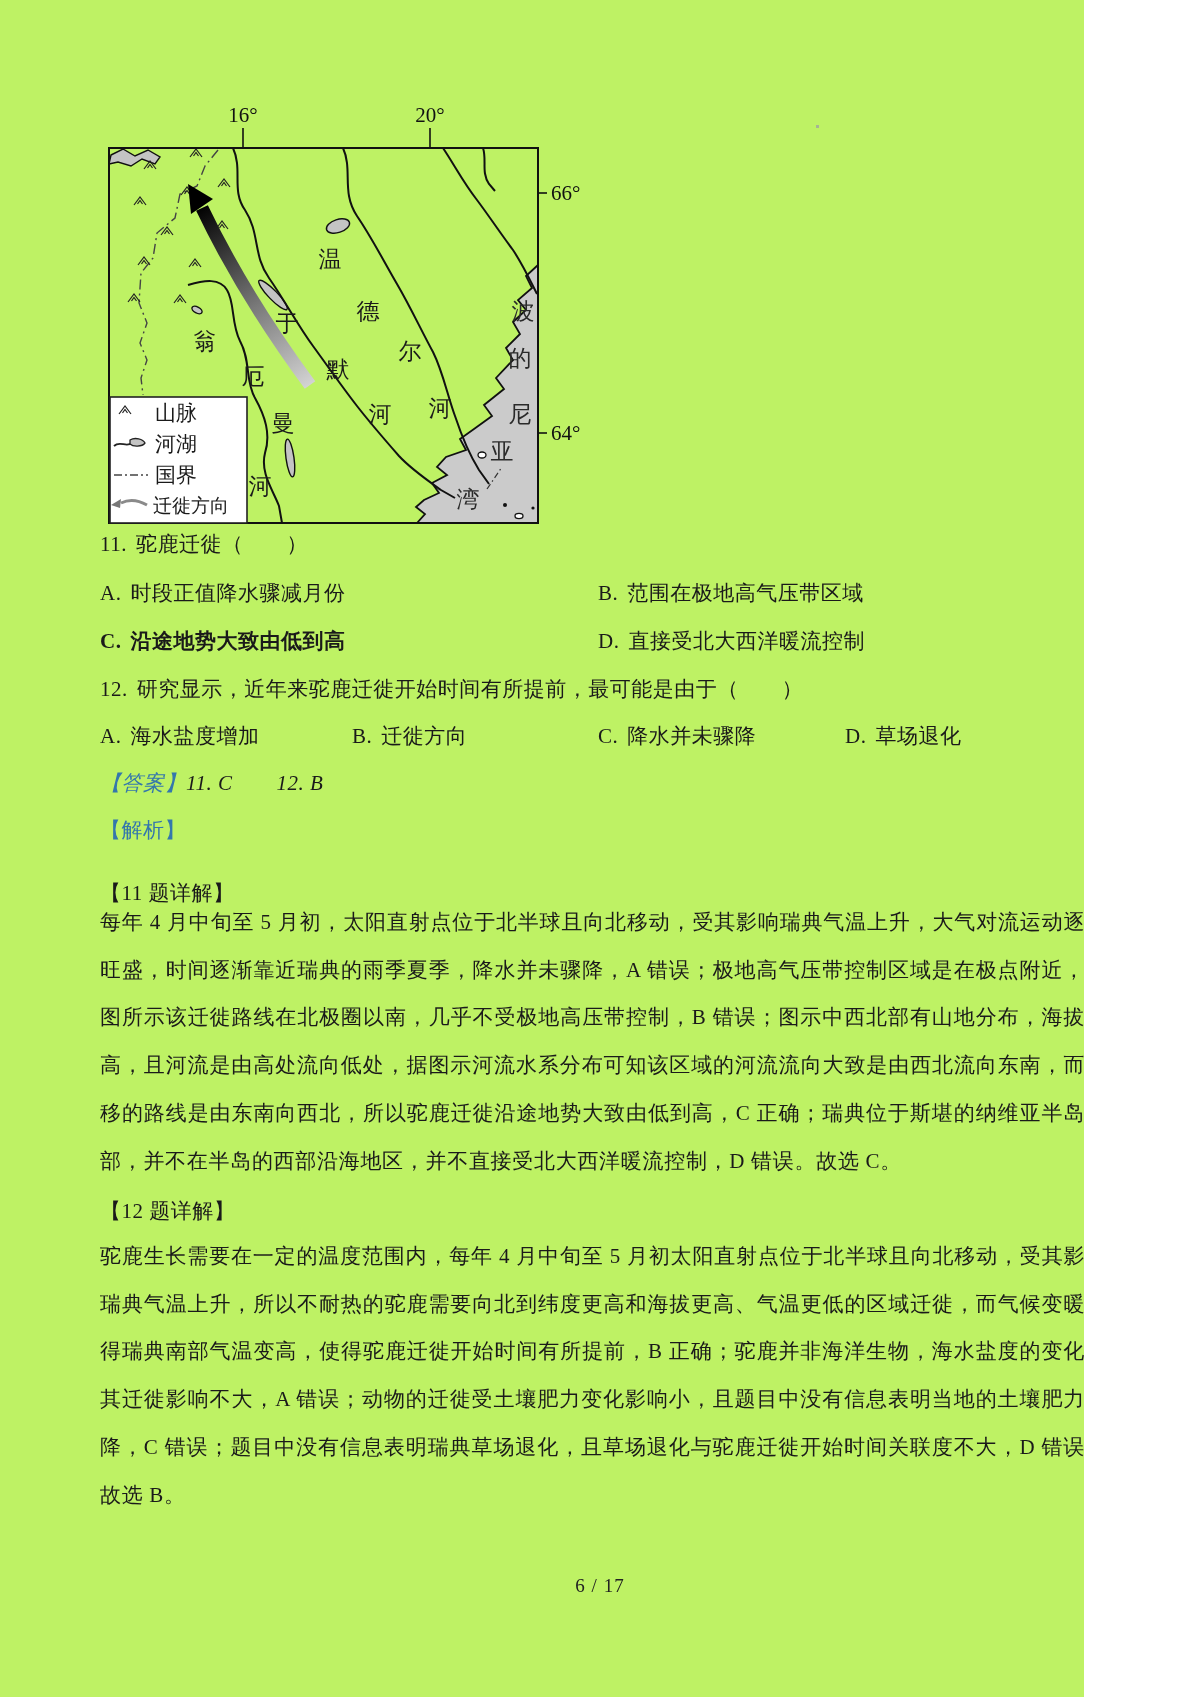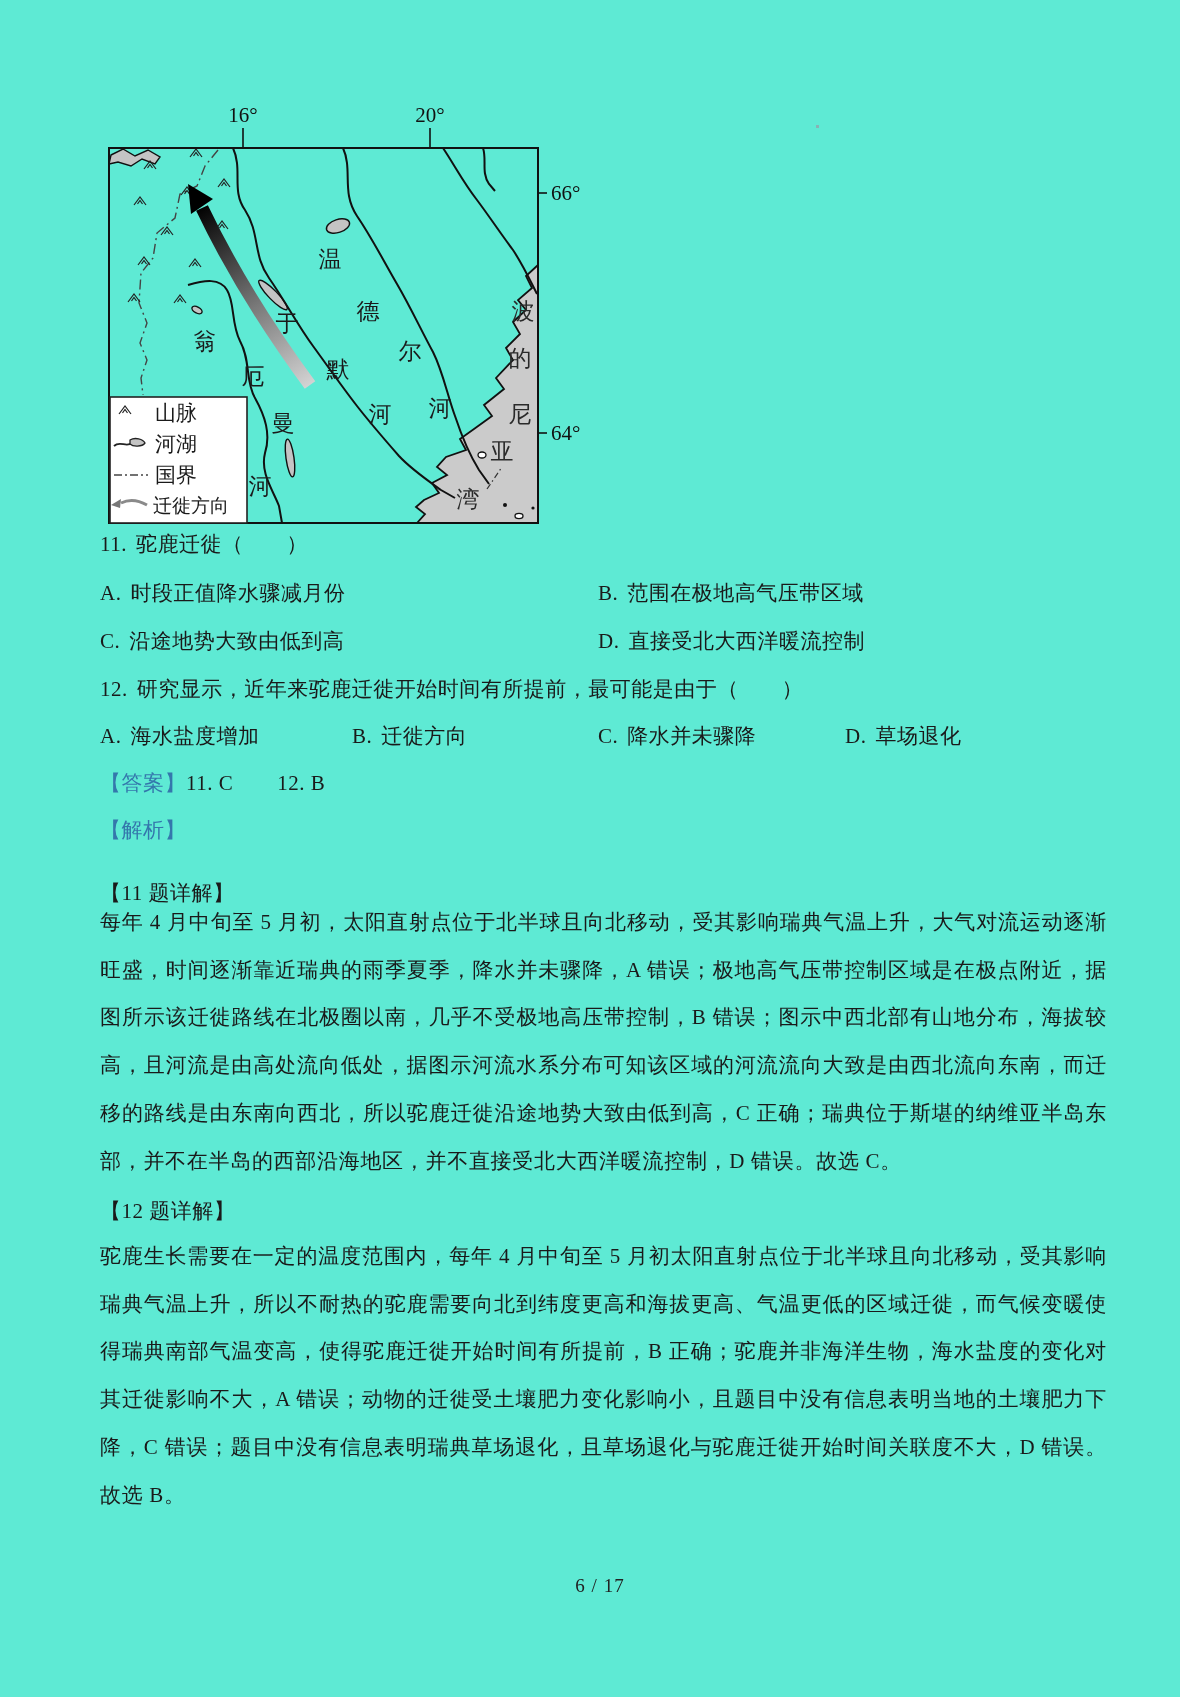--- a/index.html
+++ b/index.html
@@ -1,16 +1,16 @@
 <!DOCTYPE html>
 <html><head>
 <meta charset="utf-8">
 <style>
   html,body{margin:0;padding:0;background:#ffffff;}
-  .page{position:relative;width:1180px;height:1697px;background:#5eead4;overflow:hidden;
+  .page{position:relative;width:1084px;height:1697px;background:#bef264;overflow:hidden;
         font-family:"Liberation Serif","DejaVu Serif",serif;color:#1a1a1a;}
   .abs{position:absolute;}
   .line{font-size:21px;letter-spacing:0.5px;white-space:nowrap;color:#1a1a1a;}
   .qnum{margin-right:9px;}
   .okey{margin-right:9px;}
   .para{font-size:21px;letter-spacing:0.7px;line-height:47.7px;text-align:justify;
         text-justify:inter-ideograph;width:1007px;color:#1a1a1a;}
   .blue{color:#3477ac;}
   .ansrow{display:flex;align-items:baseline;}
   .optcell{position:absolute;top:0;white-space:nowrap;}
@@ -157,21 +157,21 @@
   <div class="abs line" style="left:100px;top:579px;width:1007px;height:30px;">
     <span class="optcell" style="left:0;">
       <span class="okey">A.</span><span>时段正值降水骤减月份</span>
     </span>
     <span class="optcell" style="left:498px;">
       <span class="okey">B.</span><span>范围在极地高气压带区域</span>
     </span>
   </div>
 
   <div class="abs line" style="left:100px;top:627px;width:1007px;height:30px;">
-    <span class="optcell" style="left:0;">
+    <span class="optcell" style="left:0;font-weight:bold;">
       <span class="okey">C.</span><span>沿途地势大致由低到高</span>
     </span>
     <span class="optcell" style="left:498px;">
       <span class="okey">D.</span><span>直接受北大西洋暖流控制</span>
     </span>
   </div>
 
   <div class="abs line" style="left:100px;top:675px;">
     <span class="qnum">12.</span><span>研究显示，近年来驼鹿迁徙开始时间有所提前，最可能是由于（　　）</span>
   </div>
@@ -184,21 +184,21 @@
       <span class="okey">B.</span><span>迁徙方向</span>
     </span>
     <span class="optcell" style="left:498px;">
       <span class="okey">C.</span><span>降水并未骤降</span>
     </span>
     <span class="optcell" style="left:745px;">
       <span class="okey">D.</span><span>草场退化</span>
     </span>
   </div>
 
-  <div class="abs line ansrow" style="left:100px;top:769px;">
+  <div class="abs line ansrow" style="left:100px;top:769px;font-style:italic;">
     <span class="blue">【答案】</span>
     <span>11. C</span>
     <span style="margin-left:44px;">12. B</span>
   </div>
 
   <div class="abs line blue" style="left:100px;top:816px;">【解析】</div>
 
   <div class="abs line" style="left:100px;top:863px;margin-top:16px;">【11 题详解】</div>
 
   <div class="abs para" style="left:100px;top:899px;">每年 4 月中旬至 5 月初，太阳直射点位于北半球且向北移动，受其影响瑞典气温上升，大气对流运动逐渐旺盛，时间逐渐靠近瑞典的雨季夏季，降水并未骤降，A 错误；极地高气压带控制区域是在极点附近，据图所示该迁徙路线在北极圈以南，几乎不受极地高压带控制，B 错误；图示中西北部有山地分布，海拔较高，且河流是由高处流向低处，据图示河流水系分布可知该区域的河流流向大致是由西北流向东南，而迁移的路线是由东南向西北，所以驼鹿迁徙沿途地势大致由低到高，C 正确；瑞典位于斯堪的纳维亚半岛东部，并不在半岛的西部沿海地区，并不直接受北大西洋暖流控制，D 错误。故选 C。</div>

